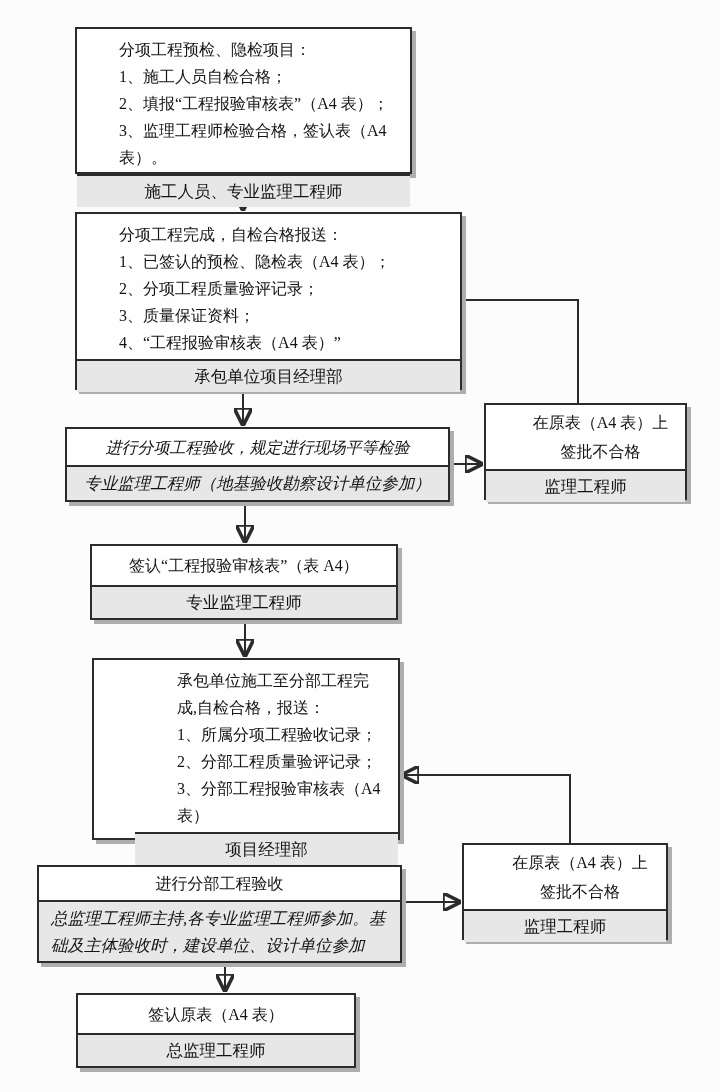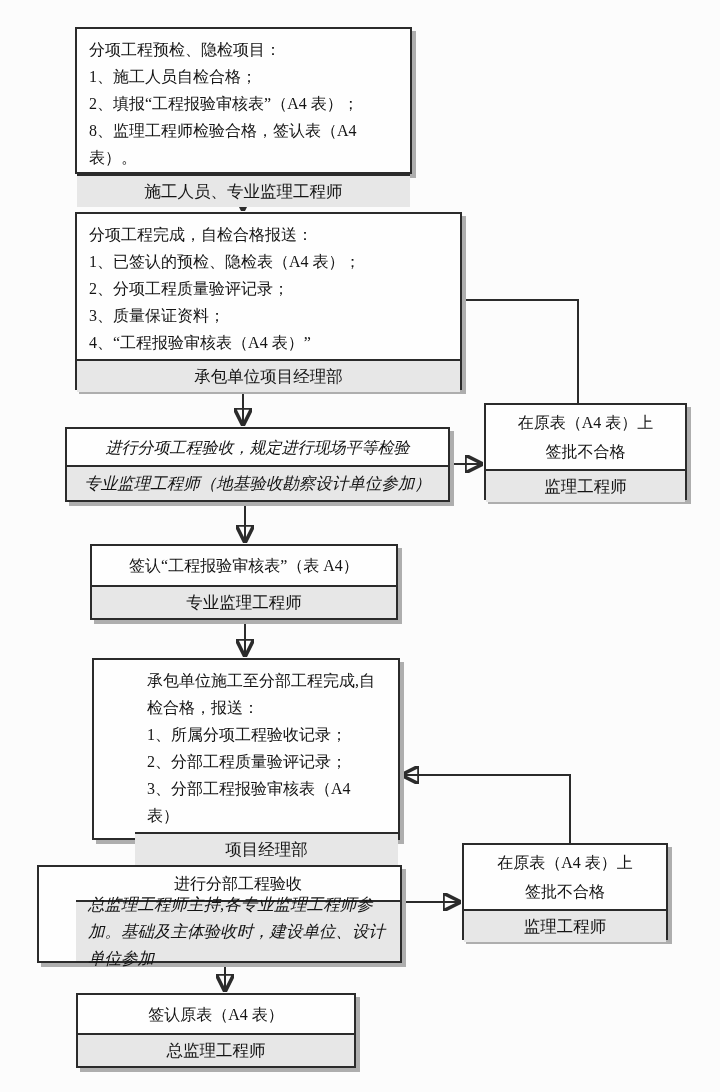--- a/index.html
+++ b/index.html
@@ -13,35 +13,35 @@
     position:relative;width:720px;height:1092px;background:var(--bg);
     overflow:hidden;
   }
   .node{
     position:absolute;display:flex;flex-direction:column;
     background:var(--box_bg);border:2px solid var(--border);
     box-shadow:4px 4px 0 var(--shadow);
   }
   .body{flex:1;padding:7px 12px 3px 12px;font-size:16px;line-height:27px;}
   .body.center{display:flex;flex-direction:column;align-items:center;justify-content:center;text-align:center;padding:3px 8px;}
-  .line{white-space:normal;}
+  .line{white-space:normal;margin-left:30px;}
   .resp{
     border-top:2px solid var(--border);background:var(--footer_bg);
     display:flex;align-items:center;justify-content:center;text-align:center;
     font-size:16.5px;min-height:33px;padding:2px 8px;
   }
   .resp.left{justify-content:flex-start;text-align:left;line-height:27px;padding:4px 12px;font-size:16.5px;font-style:italic;}
   
   .n1{left:75px;top:27px;width:337px;height:147px;}
   .n2{left:75px;top:212px;width:387px;height:178px;}
   .n3{left:65px;top:427px;width:385px;height:75px;font-style:italic;}
   .r1{left:484px;top:403px;width:203px;height:97px;}
   .n4{left:90px;top:544px;width:308px;height:76px;}
   .n5{left:92px;top:658px;width:308px;height:182px;padding-left:41px;}
-  .n6{left:37px;top:865px;width:365px;height:98px;padding-left:37px;}
+  .n6{left:37px;top:865px;width:365px;height:98px;}
   .r2{left:462px;top:843px;width:206px;height:97px;}
   .n7{left:76px;top:993px;width:280px;height:75px;}
   .n3 .body,.n4 .body,.n6 .body,.n7 .body{justify-content:center;}
   .n3 .resp{min-height:35px;}
   .r1 .body,.r2 .body{line-height:29px;}
   svg.connectors{position:absolute;left:0;top:0;pointer-events:none;}
   svg.connectors path{stroke:var(--border);stroke-width:2;fill:none;}
 </style>
 </head>
 <body>
@@ -64,21 +64,21 @@
     <path d="M402,902 H461" marker-end="url(#ah)"></path>
     <path d="M570,843 V775 H401" marker-end="url(#ah)"></path>
     <path d="M225,963 V992" marker-end="url(#ah)"></path>
   </svg>
 
   <div class="node n1">
     <div class="body">
       <div class="line">分项工程预检、隐检项目：</div>
       <div class="line">1、施工人员自检合格；</div>
       <div class="line">2、填报“工程报验审核表”（A4 表）；</div>
-      <div class="line">8、监理工程师检验合格，签认表（A4 表）。</div>
+      <div class="line">3、监理工程师检验合格，签认表（A4 表）。</div>
     </div>
     <div class="resp">施工人员、专业监理工程师</div>
   </div>
 
   <div class="node n2">
     <div class="body">
       <div class="line">分项工程完成，自检合格报送：</div>
       <div class="line">1、已签认的预检、隐检表（A4 表）；</div>
       <div class="line">2、分项工程质量验评记录；</div>
       <div class="line">3、质量保证资料；</div>

